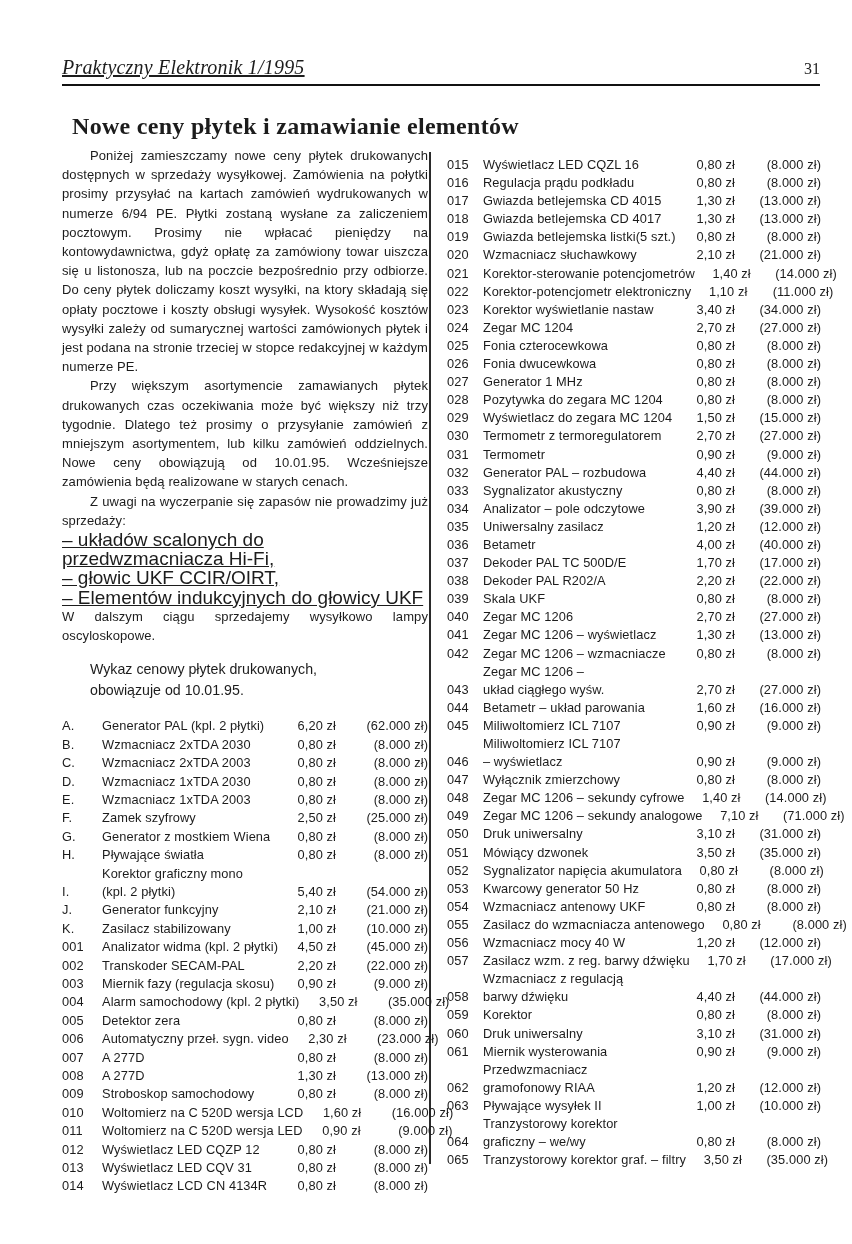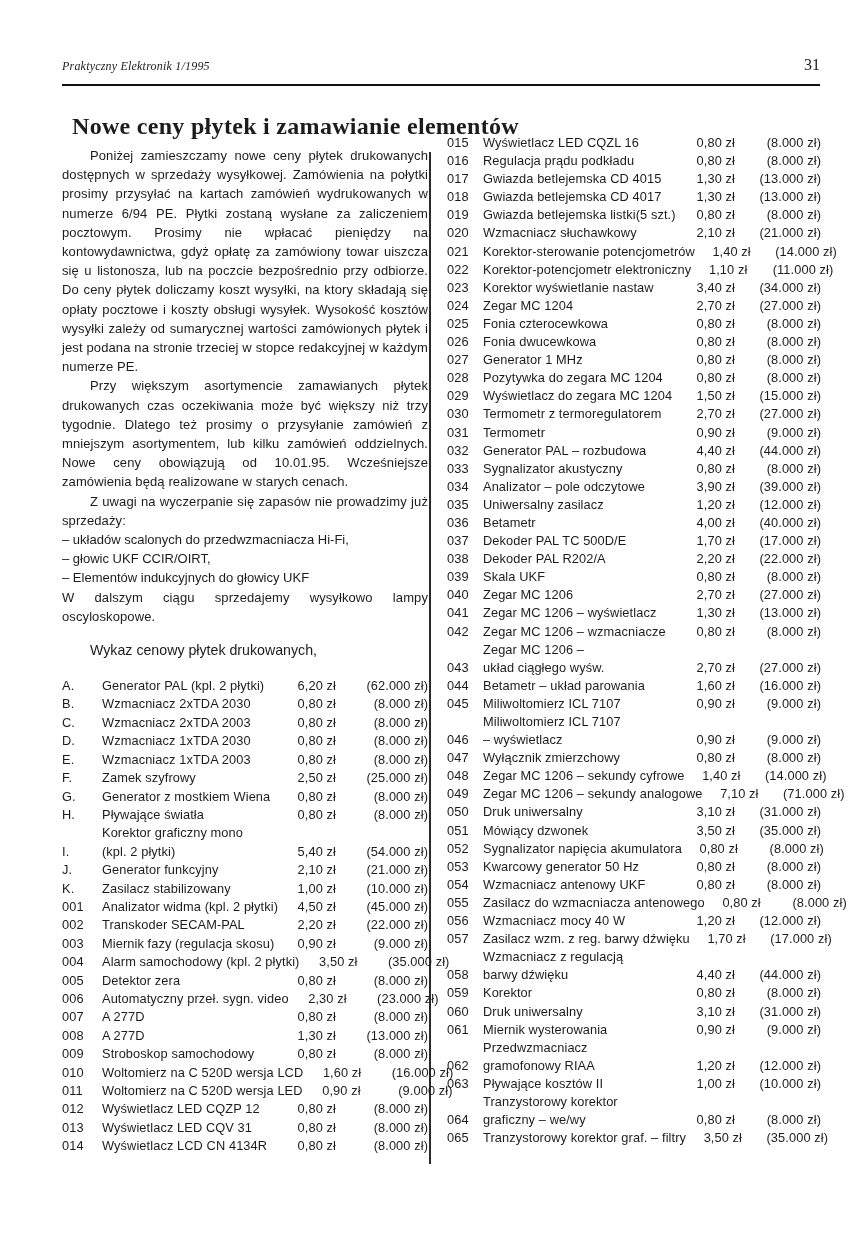--- a/index.html
+++ b/index.html
@@ -8,46 +8,46 @@
     background:#ffffff; color:#1c1c1c; overflow:hidden;
     font-family:"Liberation Sans", sans-serif;
   }
   
   .header {
     position:absolute; left:62px; top:56px; width:758px;
     display:flex; justify-content:space-between; align-items:baseline;
   }
   .journal {
     font-family:"Liberation Serif", serif; font-style:italic;
-    font-size:12px; letter-spacing:0.2px;
+    font-size:20px; letter-spacing:0.2px;text-decoration:underline;
   }
   .pagenum { font-family:"Liberation Serif", serif; font-size:16px; }
   .header-rule {
     position:absolute; left:62px; top:84px; width:758px; height:2px;
     background:#111;
   }
   .title {
     position:absolute; left:72px; top:97px; width:700px;
     font-family:"Liberation Serif", serif; font-weight:bold;
     font-size:24px; letter-spacing:0.3px;
   }
   
   .col-left  { position:absolute; left:62px;  top:146px; width:366px; }
-  .col-right { position:absolute; left:447px; top:134px; width:374px; }
+  .col-right { position:absolute; left:447px; top:156px; width:374px; }
   .divider {
     position:absolute; left:429px; top:152px; width:2px; height:1012px;
     background:#2a2a2a;
   }
   
   .para {
     font-size:13px; line-height:19.2px; text-align:justify;
     margin:0 0 0 0; letter-spacing:0.1px;
   }
   .para.indent { text-indent:28px; }
-  .bullets div { font-size:13px; line-height:19.2px; }
+  .bullets div { font-size:19px; line-height:19.2px;text-decoration:underline; }
   .list-heading {
     margin:14px 14px 0 28px; font-size:14.2px; line-height:21px;
   }
   
   .ptable { margin-top:16px; }
   .prow {
     display:grid; align-items:end;
     font-size:12.8px; line-height:18.4px; letter-spacing:0.1px;
   }
   .col-left  .prow { grid-template-columns:40px 1fr 58px 92px; }
@@ -81,20 +81,21 @@
         <div>– układów scalonych do przedwzmacniacza Hi-Fi,</div>
 
         <div>– głowic UKF CCIR/OIRT,</div>
 
         <div>– Elementów indukcyjnych do głowicy UKF</div>
       </div>
     <p class="para">W dalszym ciągu sprzedajemy wysyłkowo lampy oscyloskopowe.</p>
 
     <div class="list-heading">
       <div>Wykaz cenowy płytek drukowanych,</div>
+      <div>obowiązuje od 10.01.95.</div>
     </div>
 
     <div class="ptable">
 
         <div class="prow">
           <span class="rid">A.</span>
           <span class="rname">
             <span>Generator PAL (kpl. 2 płytki)</span>
 
           </span>
@@ -823,21 +824,21 @@
             <span>Przedwzmacniacz</span>
             <span>gramofonowy RIAA</span>
           </span>
           <span class="rprice">1,20 zł</span>
           <span class="rold">(12.000 zł)</span>
         </div>
 
         <div class="prow">
           <span class="rid">063</span>
           <span class="rname">
-            <span>Pływające kosztów II</span>
+            <span>Pływające wysyłek II</span>
 
           </span>
           <span class="rprice">1,00 zł</span>
           <span class="rold">(10.000 zł)</span>
         </div>
 
         <div class="prow">
           <span class="rid">064</span>
           <span class="rname">
             <span>Tranzystorowy korektor</span>

